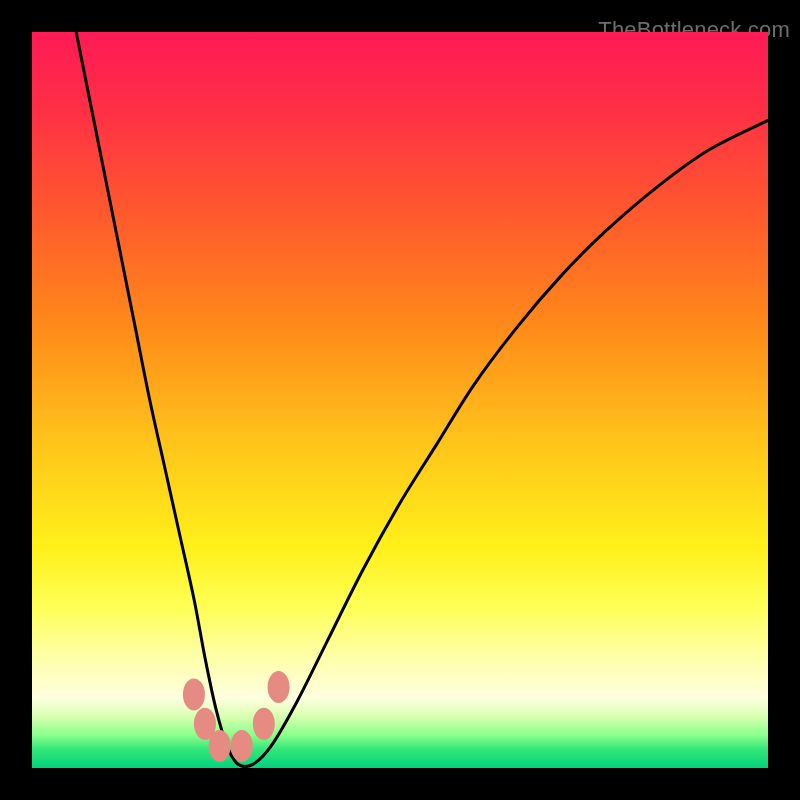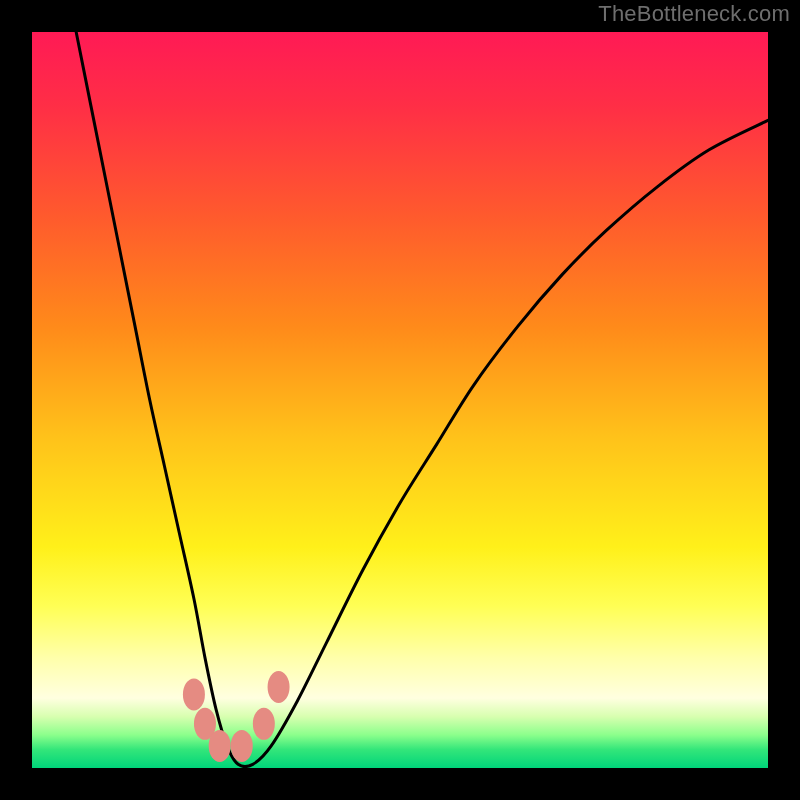--- a/index.html
+++ b/index.html
@@ -14,21 +14,21 @@
   .frame {
     position: absolute;
     left: 0;
     top: 0;
     width: 800px;
     height: 800px;
     background: #000;
   }
   .watermark {
     position: absolute;
-    top: 1px;
+    top: 17px;
     right: 10px;
     color: #6e6e6e;
     font-size: 22px;
     font-weight: 500;
     letter-spacing: 0.2px;
   }
   .plot {
     position: absolute;
     left: 32px;
     top: 32px;

